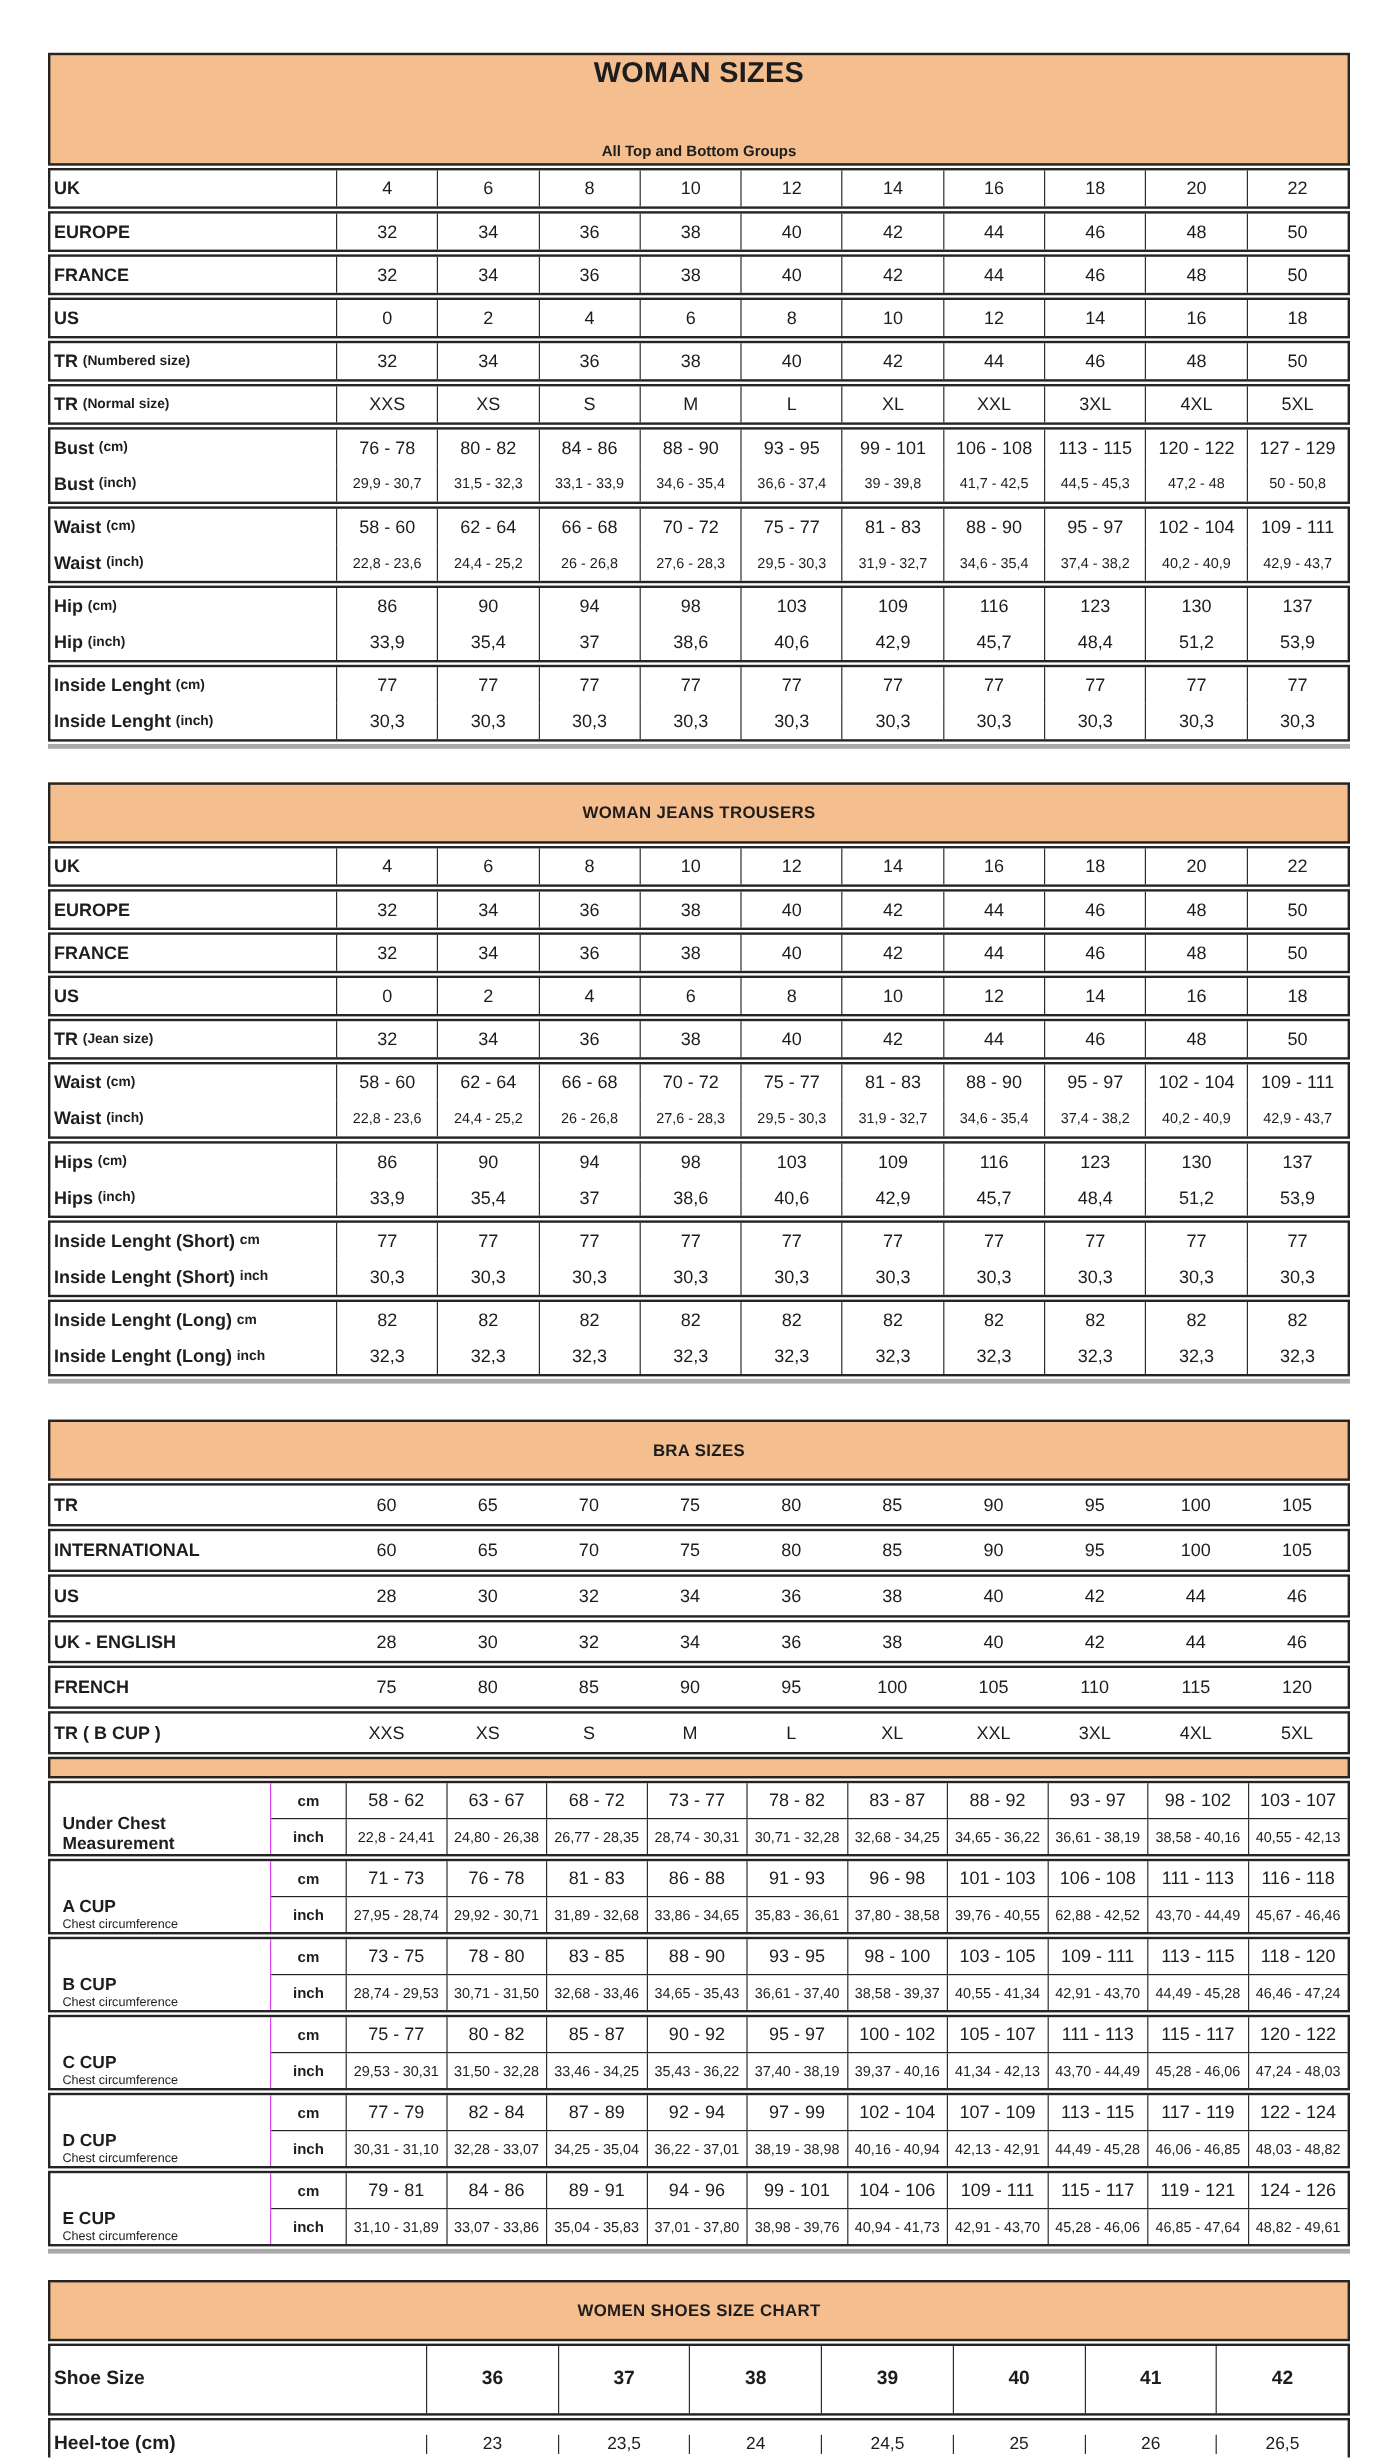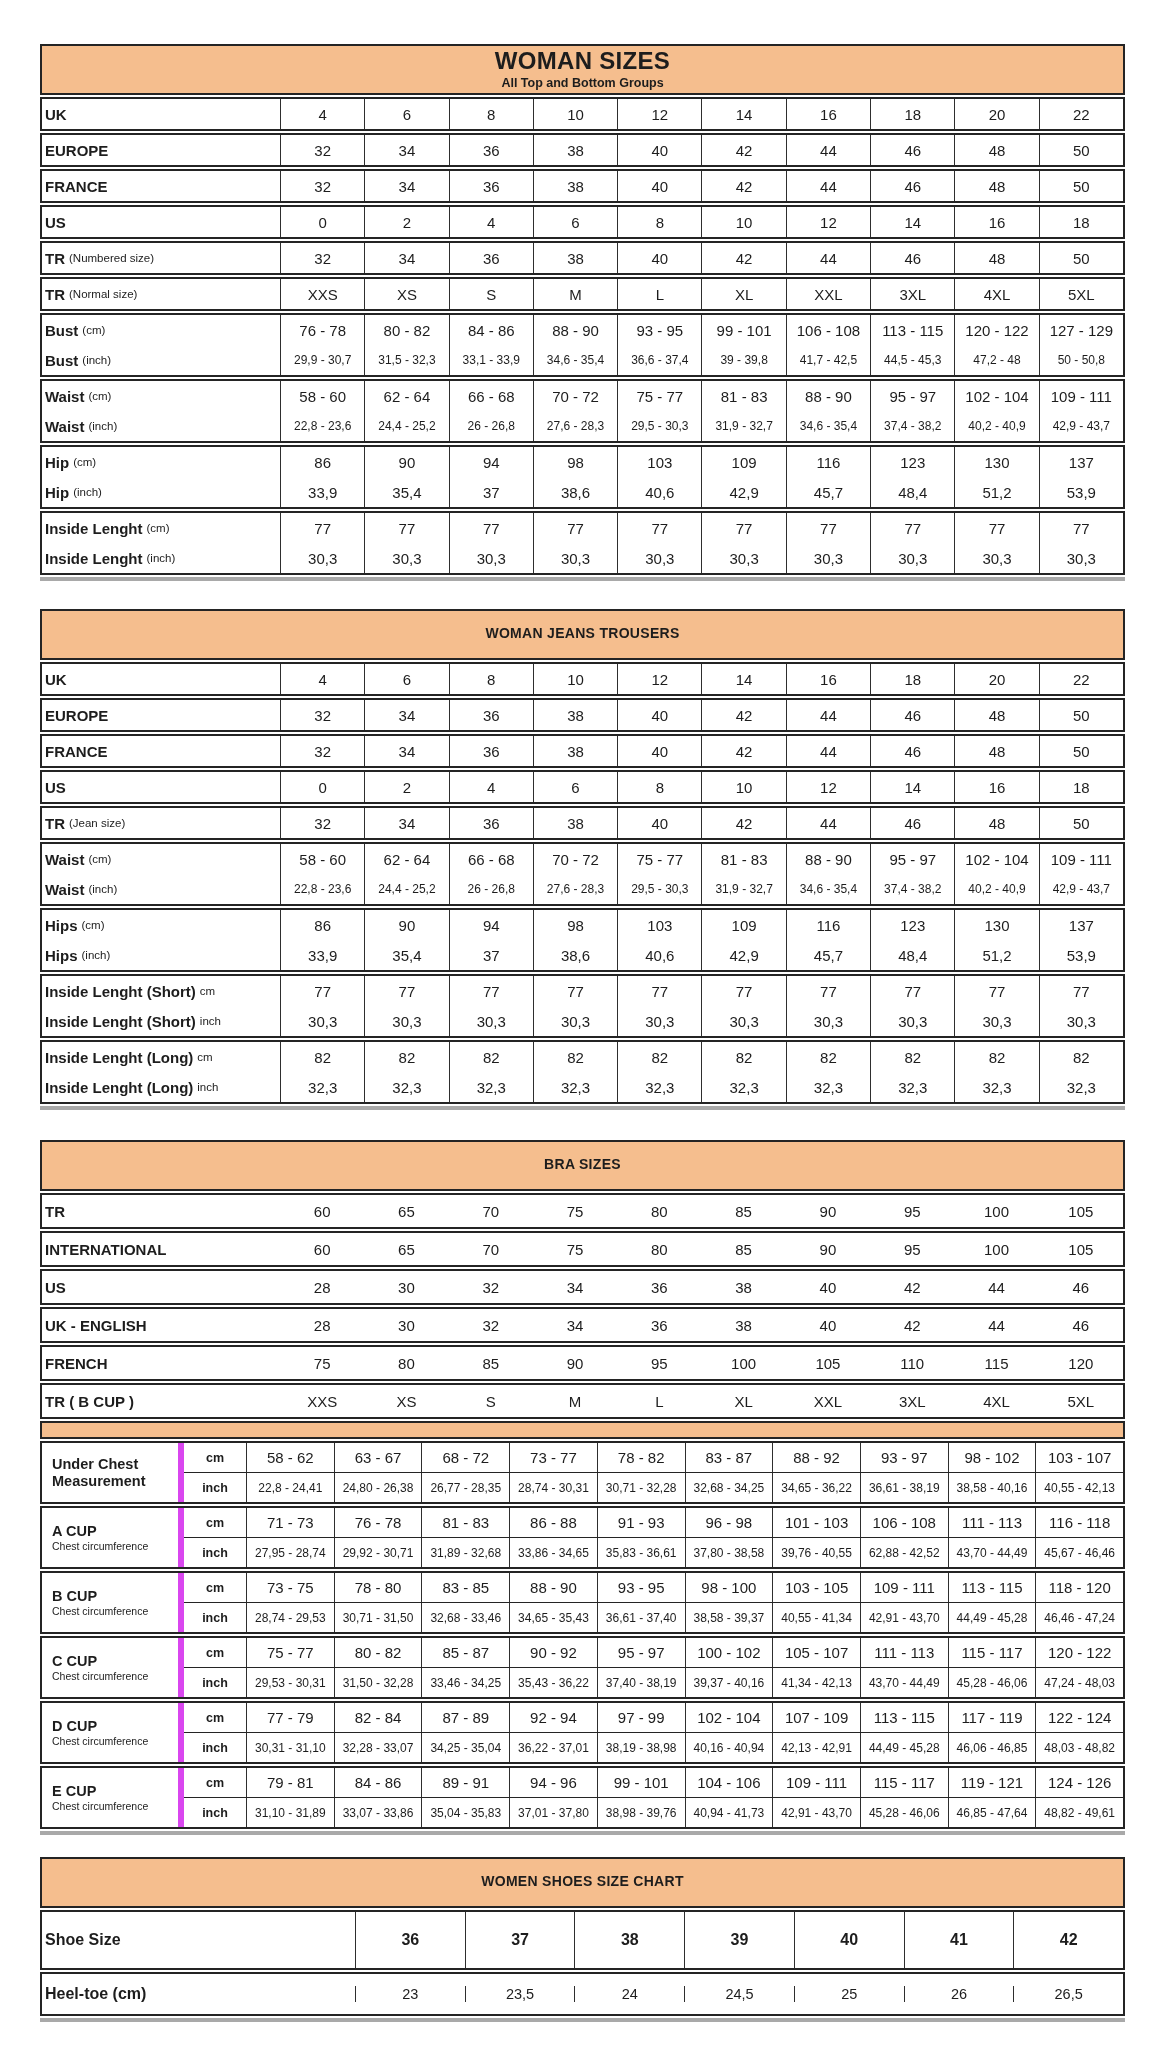--- a/index.html
+++ b/index.html
@@ -12,49 +12,49 @@
   .tbl{width:1085px;position:relative;}
   .tbl::after{content:'';display:block;height:4px;background:#a9a9a9;margin-top:1px;}
   .tbl-0{margin-bottom:28px;}
   .tbl-1{margin-bottom:30px;}
   .tbl-2{margin-bottom:22px;}
 
   .band{
     background:var(--band,#f5be8e);border:2px solid #242424;margin-bottom:2px;
     text-align:center;display:flex;flex-direction:column;justify-content:center;
   }
-  .hdr{min-height:42px;padding:2px 0 3px;}
+  .hdr{min-height:42px;padding:2px 0 3px;gap:44px;}
   .title{font-size:24px;font-weight:bold;letter-spacing:.3px;line-height:1.1;}
   .tbl-1 .title,.tbl-2 .title,.tbl-3 .title{font-size:14px;}
   .subtitle{font-size:12.5px;font-weight:bold;margin-top:1px;}
   .thin{height:14px;min-height:14px;padding:0;}
 
   .group{border:2px solid #242424;margin-bottom:2px;background:#fff;}
   .row{display:flex;align-items:stretch;height:30px;}
   .label{
     width:238px;display:flex;align-items:center;padding-left:3px;box-sizing:border-box;
     font-weight:bold;font-size:15px;white-space:nowrap;
   }
-  .label .note{font-size:11.5px;font-weight:normal;margin-left:4px;}
+  .label .note{font-size:11.5px;font-weight:bold;margin-left:4px;}
   .cell{
     flex:1 1 0;display:flex;align-items:center;justify-content:center;
     border-left:1px solid #2e2e2e;font-size:15px;text-align:center;
   }
   .small .cell{font-size:12px;}
 
   
   .plain .cell{border-left:none;}
   .tbl-2 .plain .row{height:32px;}
   .tbl-2 .plain .label{font-size:15px;}
 
   
   .unit-group{display:flex;align-items:stretch;}
   .ulabel{
-    width:142px;box-sizing:border-box;border-right:6px solid #d946ef;
-    display:flex;flex-direction:column;justify-content:center;padding-left:10px;
+    width:184px;box-sizing:border-box;border-right:1px solid #d946ef;
+    display:flex;flex-direction:column;justify-content:flex-end;padding-left:10px;
   }
   .lmain{font-weight:bold;font-size:14.5px;line-height:1.15;}
   .lsub{font-size:10.5px;margin-top:1px;}
   .urows{flex:1;display:flex;flex-direction:column;}
   .urows .row{height:29px;}
   .urows .row + .row{border-top:1.5px solid #242424;}
   .unit{
     width:62px;display:flex;align-items:center;justify-content:center;
     font-weight:bold;font-size:12.5px;
   }

